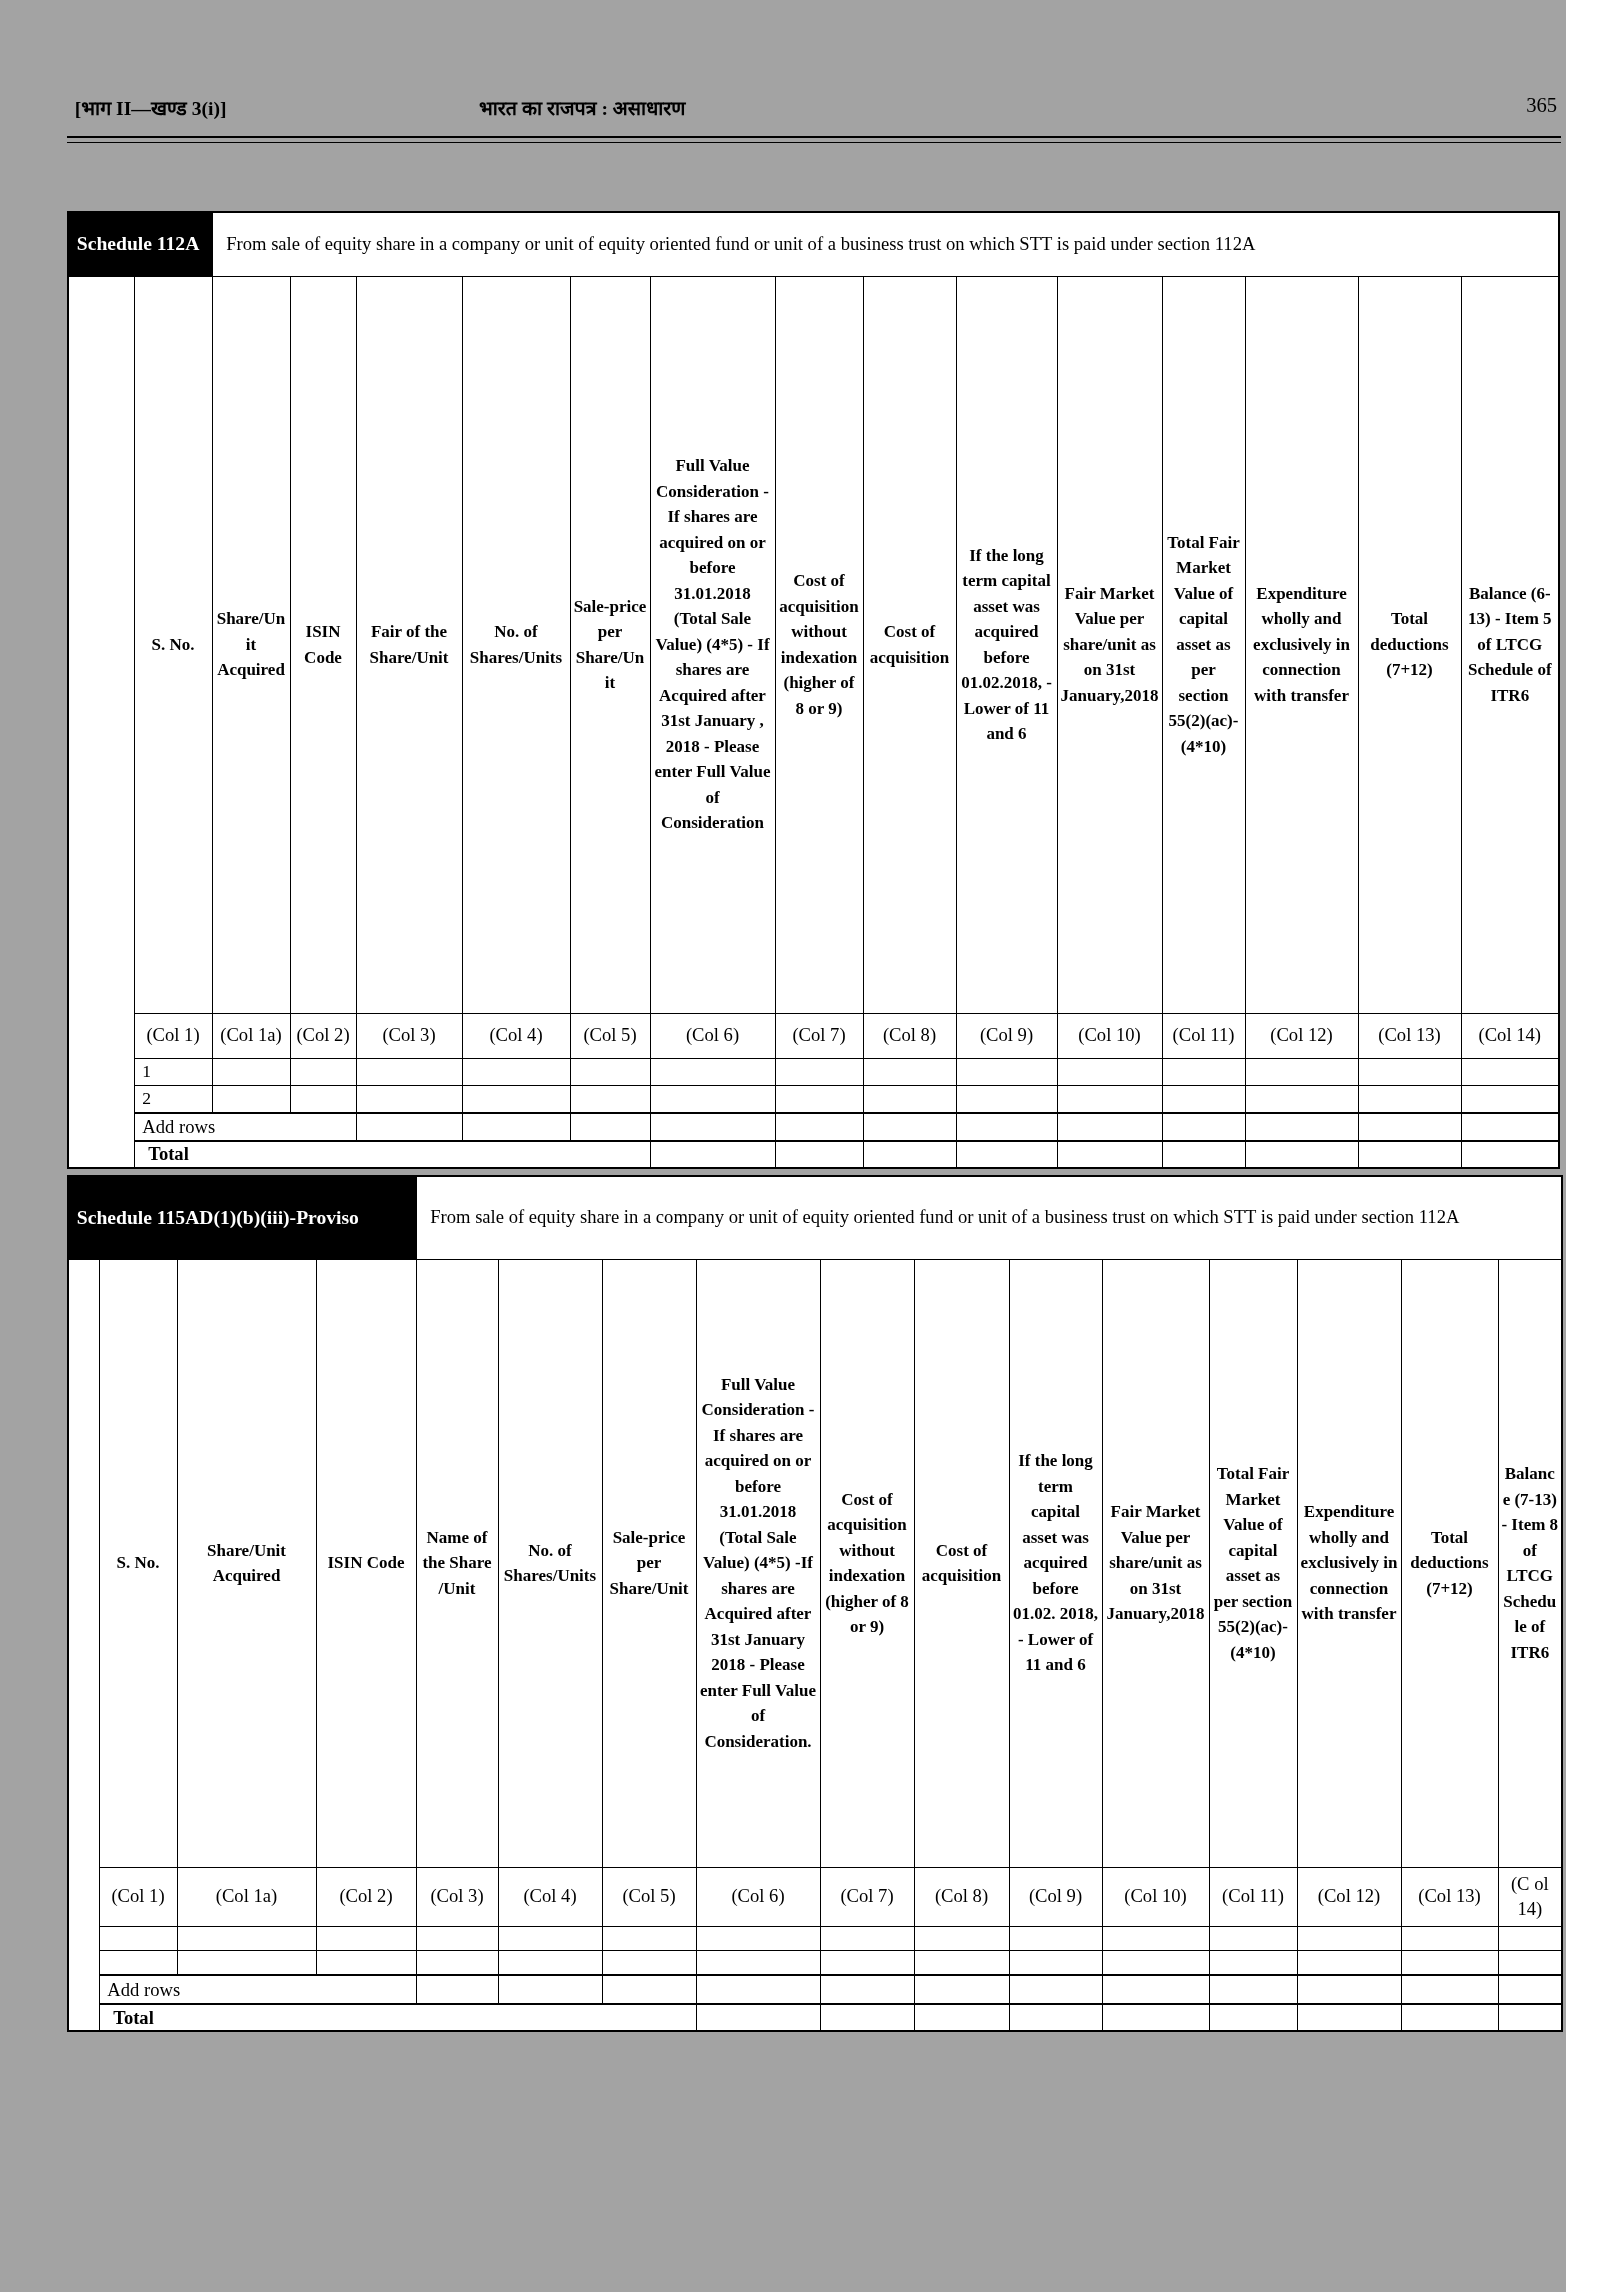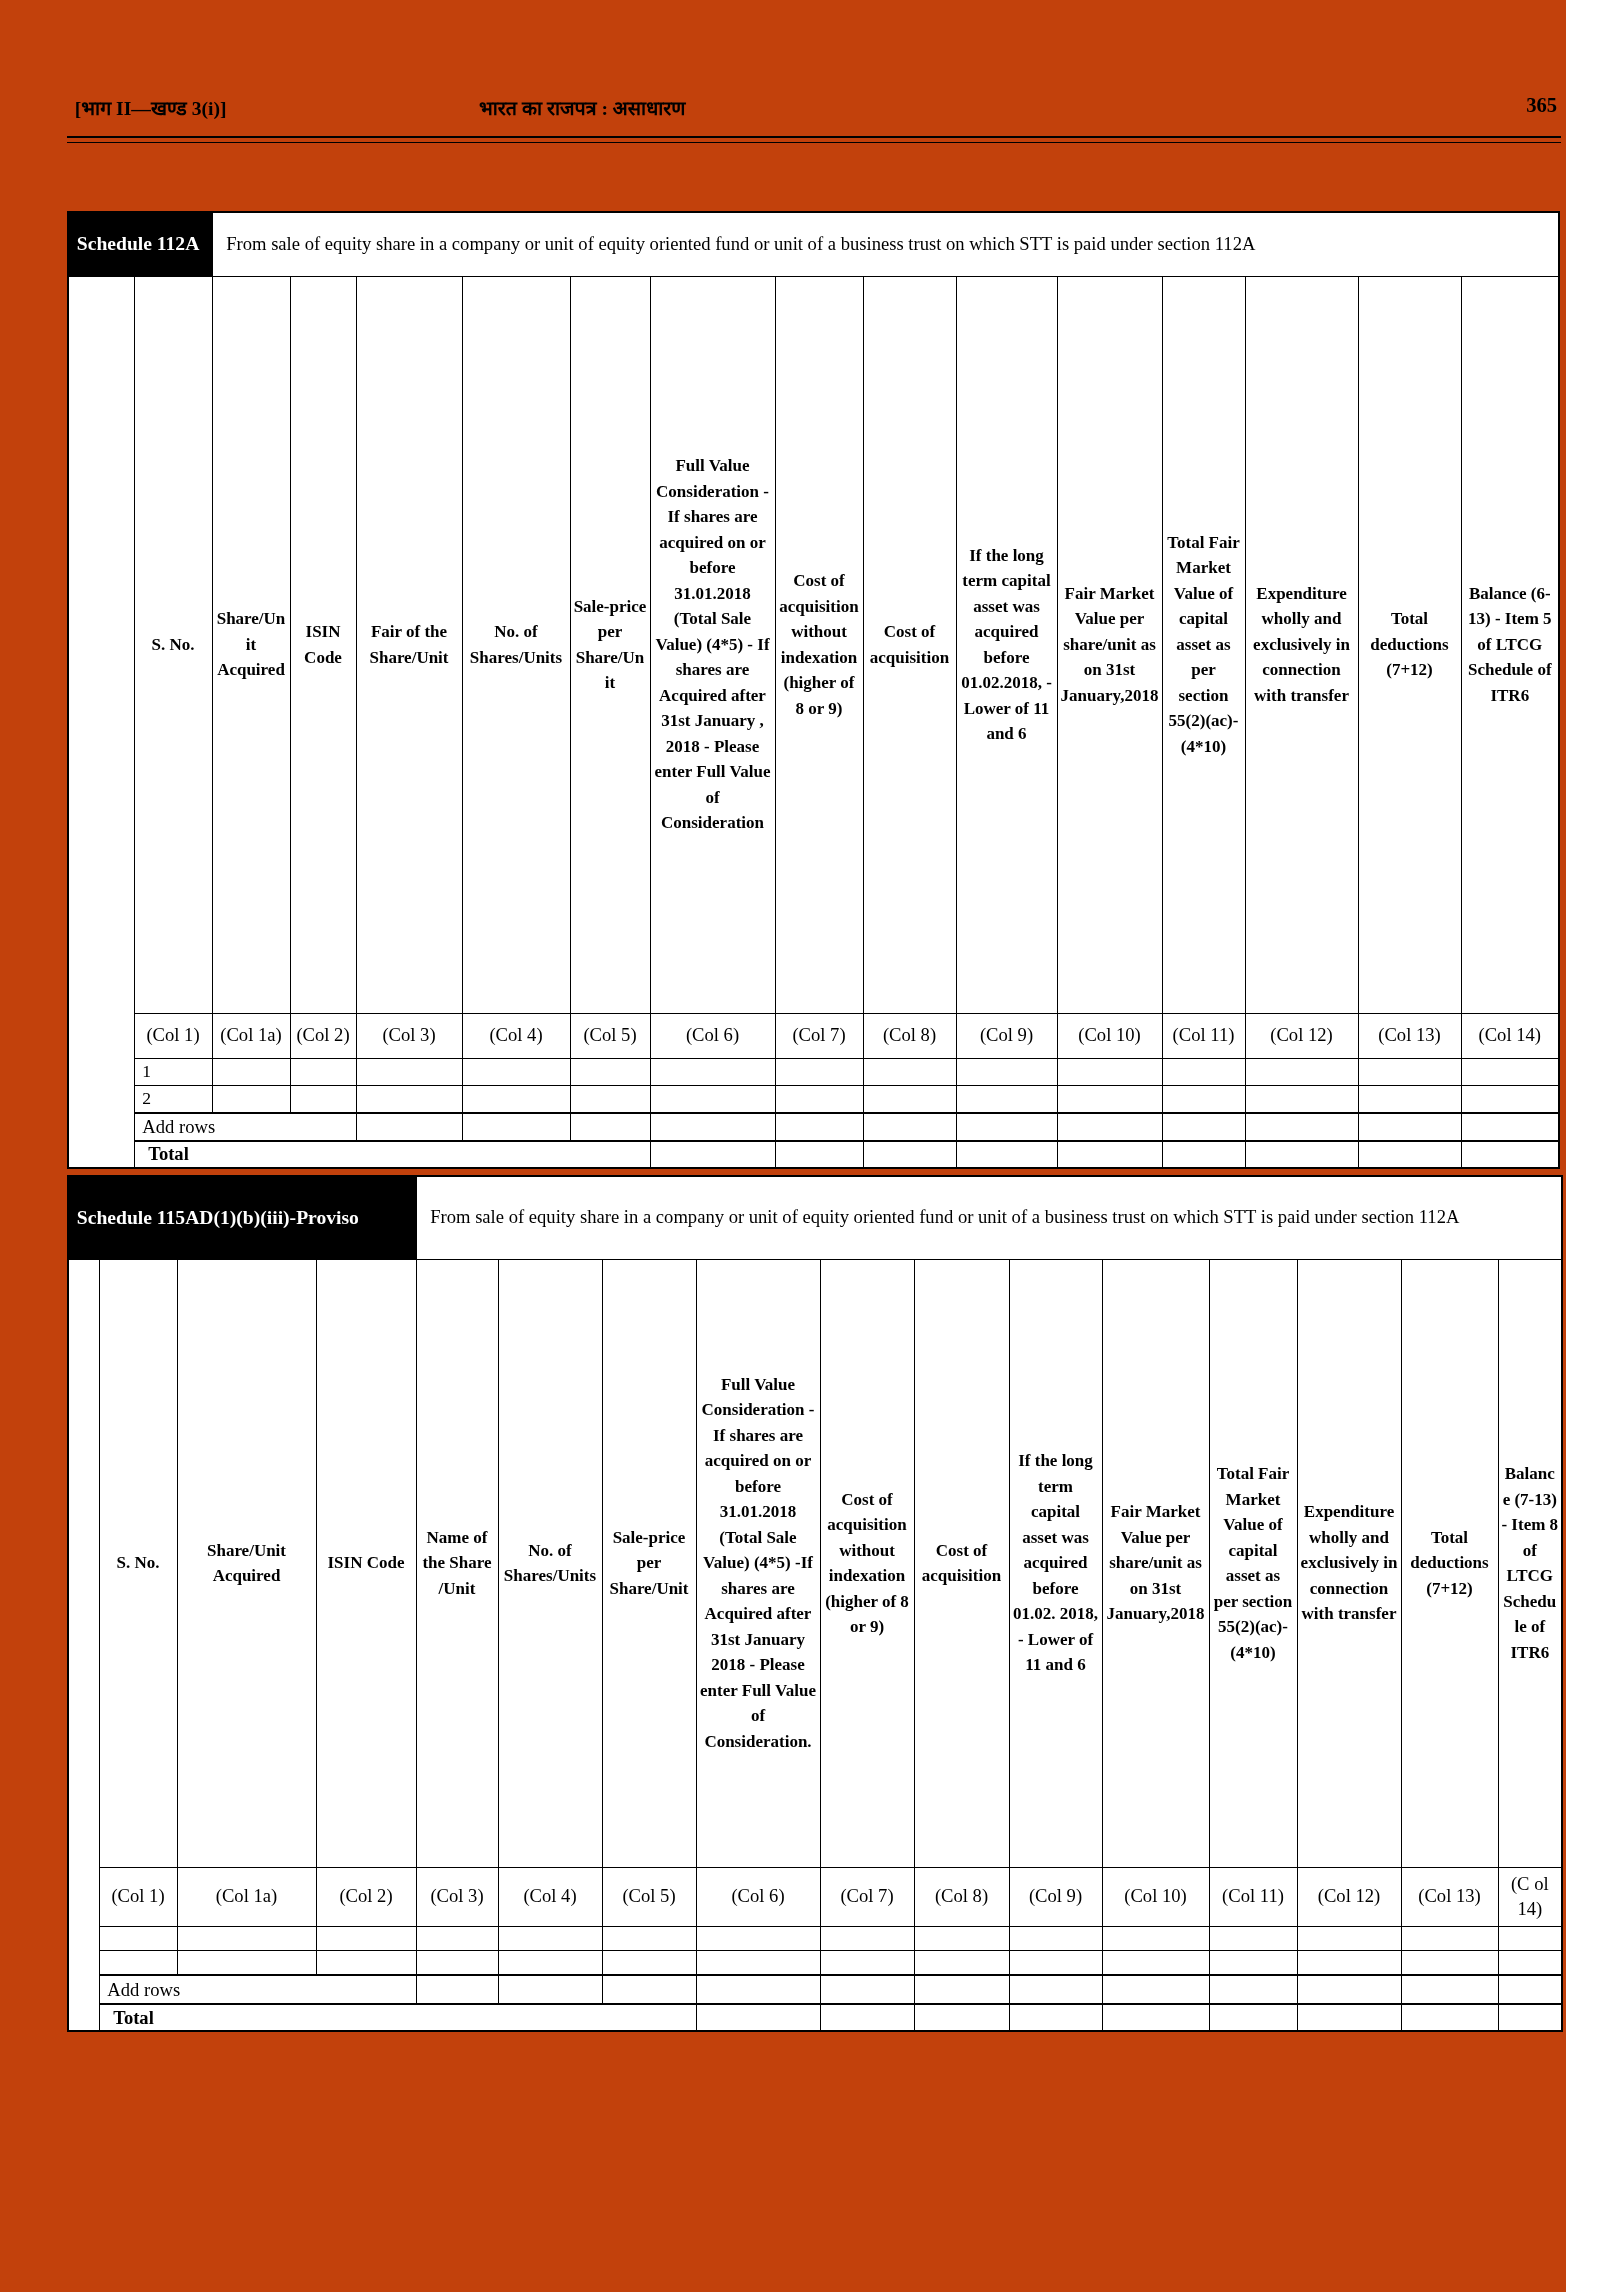--- a/index.html
+++ b/index.html
@@ -1,23 +1,23 @@
 <!DOCTYPE html>
 <html><head>
 <meta charset="utf-8">
 <style>
   html,body{margin:0;padding:0;background:#ffffff;}
   body{width:1622px;height:2293px;position:relative;font-family:"Liberation Serif", "DejaVu Serif", serif;color:#000;}
-  .page{position:absolute;inset:0;width:1566px;height:2293px;background:#c2410c;}
+  .page{position:absolute;inset:0;width:1566px;height:2293px;background:#a3a3a3;}
 
   
   .pg-head{position:absolute;top:94px;left:67px;width:1494px;height:33px;font-size:19.6px;font-weight:bold;}
   .pg-head .left{position:absolute;left:7.8px;top:0;font-family:"Liberation Serif","DejaVu Sans",serif;}
   .pg-head .center{position:absolute;left:412px;top:0;font-family:"Liberation Serif","DejaVu Sans",serif;}
-  .pg-head .pageno{position:absolute;right:3.9px;top:0;font-weight:bold;font-size:20.6px;}
+  .pg-head .pageno{position:absolute;right:3.9px;top:0;font-weight:normal;font-size:20.6px;}
   .double-rule{position:absolute;top:136px;left:67px;width:1494px;height:3.9px;border-top:2.9px solid #000;border-bottom:1px solid #000;}
 
   
   table{border-collapse:collapse;table-layout:fixed;position:absolute;left:67px;background:#fff;}
   #t1{top:211px;width:1492px;}
   #t2{top:1175px;width:1496px;}
   td{border:1px solid #000;overflow:hidden;padding:0;vertical-align:middle;}
   table{border:2px solid #000;}
 
   .schedule-label{background:#000;color:#fff;font-weight:bold;font-size:19.6px;vertical-align:middle;padding:2px 3.9px 2px 7.8px;}

